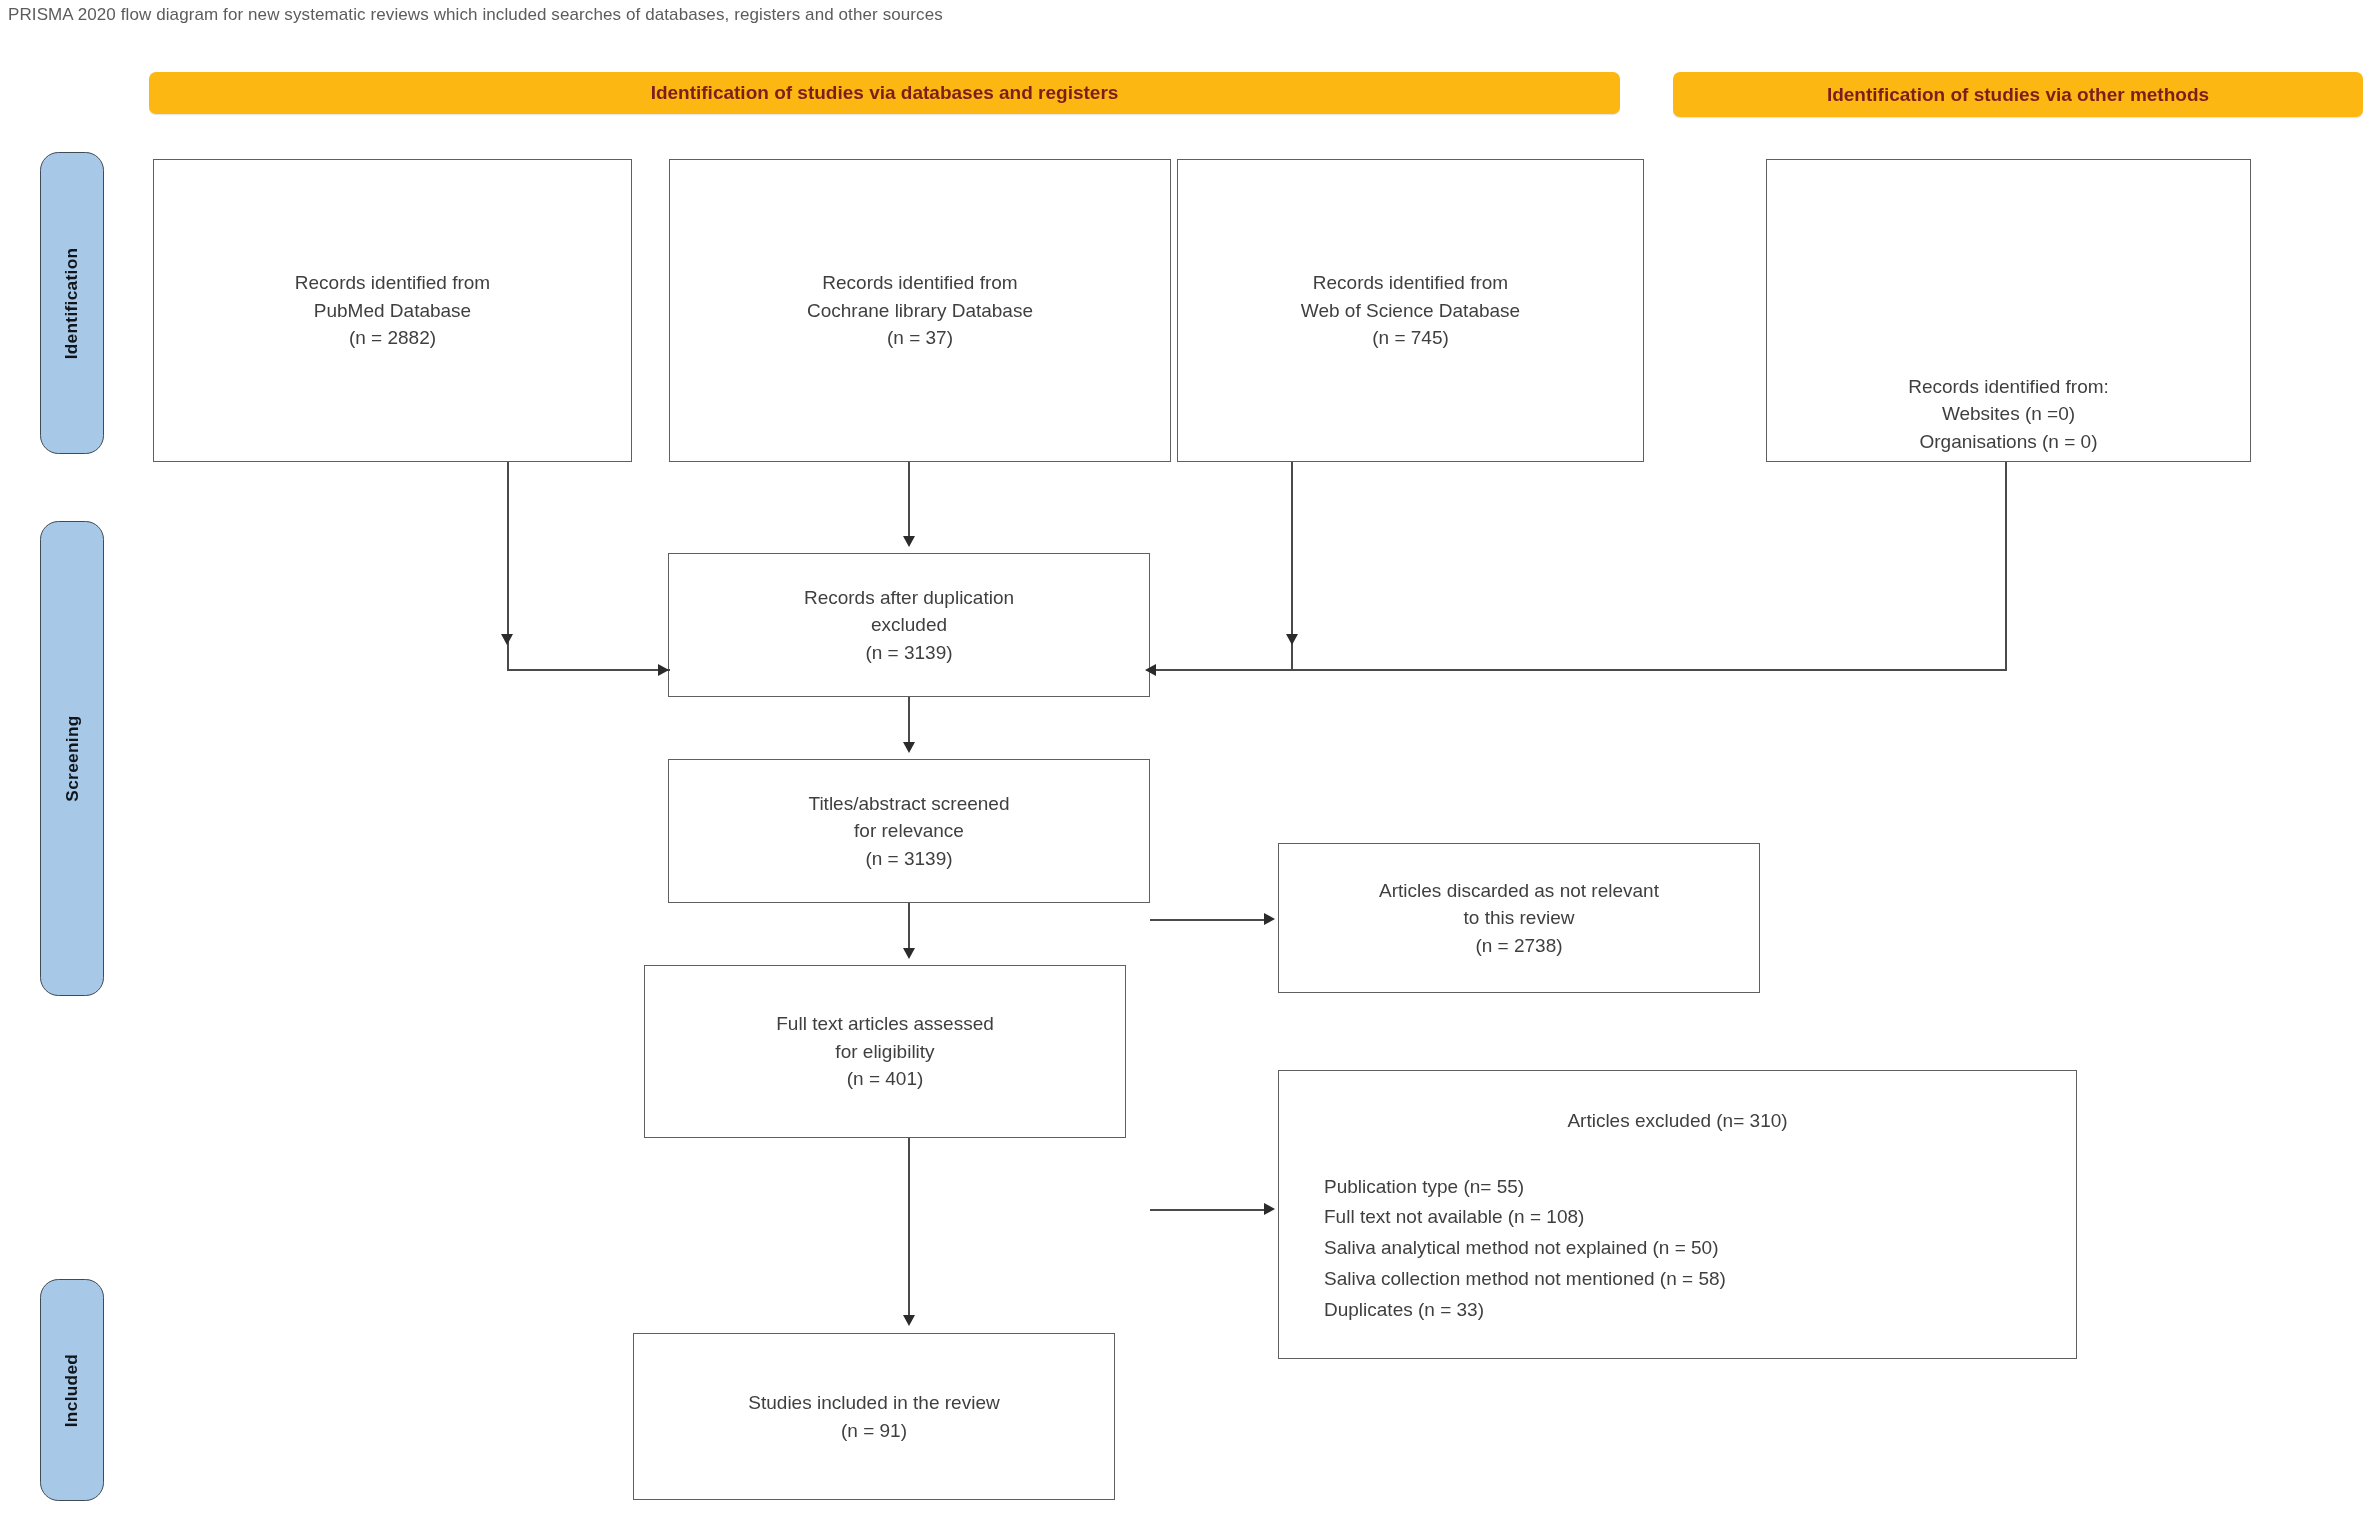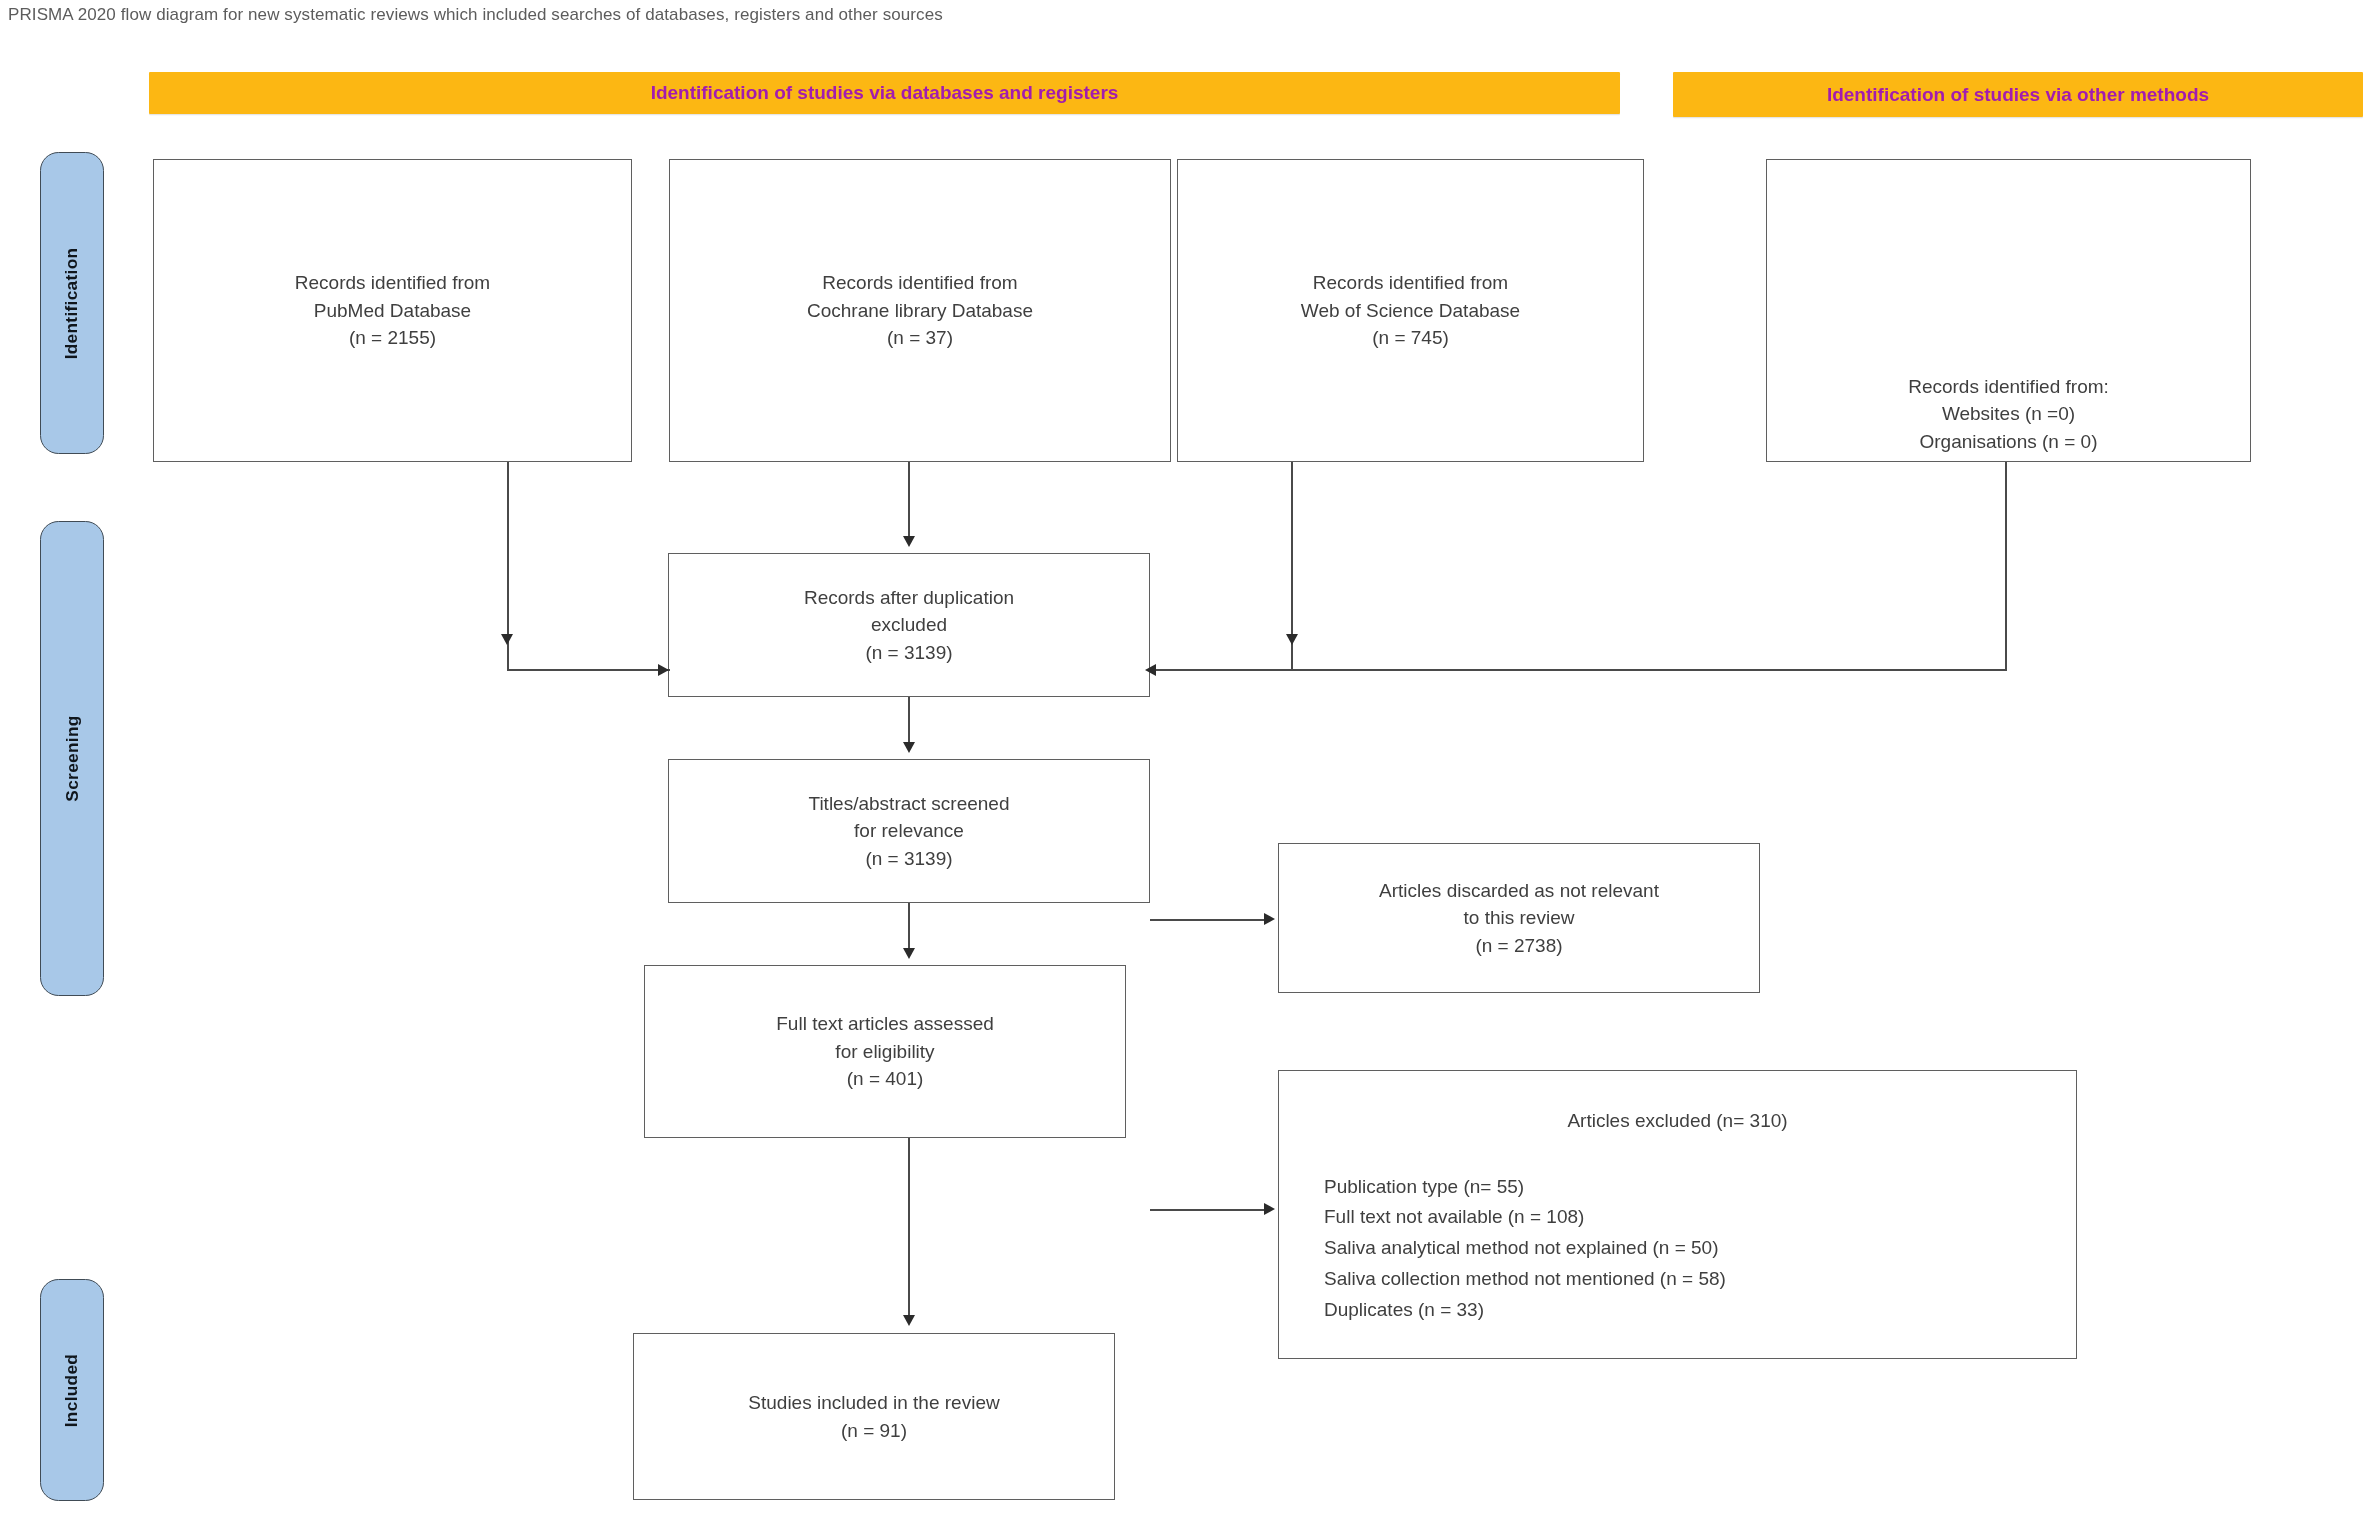--- a/index.html
+++ b/index.html
@@ -27,22 +27,22 @@
     font-size: 17px;
     color: #5c5c5c;
     letter-spacing: 0.1px;
     white-space: nowrap;
   }
 
   
   .hdr-bar {
     position: absolute;
     background: #fcb713;
-    border-radius: 1px;
-    color: #a21caf;
+    border-radius: 7px;
+    color: #7f1d1d;
     font-size: 19px;
     font-weight: bold;
     display: flex;
     align-items: center;
     justify-content: center;
     text-align: left;
     box-shadow: 0 1.2px 0 rgba(0,0,0,0.10);
   }
   #hdr-databases { left: 149px;  top: 72px; width: 1471px; height: 42px; }
   #hdr-other     { left: 1673px; top: 72px; width: 690px; height: 45px; }
@@ -161,21 +161,21 @@
     <span>Screening</span>
   </div>
   <div class="stage-tab" id="stage-included">
     <span>Included</span>
   </div>
 
   <div class="node" id="node-pubmed">
     <div class="lines">
       <div>Records identified from</div>
       <div>PubMed Database</div>
-      <div>(n = 2155)</div>
+      <div>(n = 2882)</div>
     </div>
   </div>
 
   <div class="node" id="node-cochrane">
     <div class="lines">
       <div>Records identified from</div>
       <div>Cochrane library Database</div>
       <div>(n = 37)</div>
     </div>
   </div>

